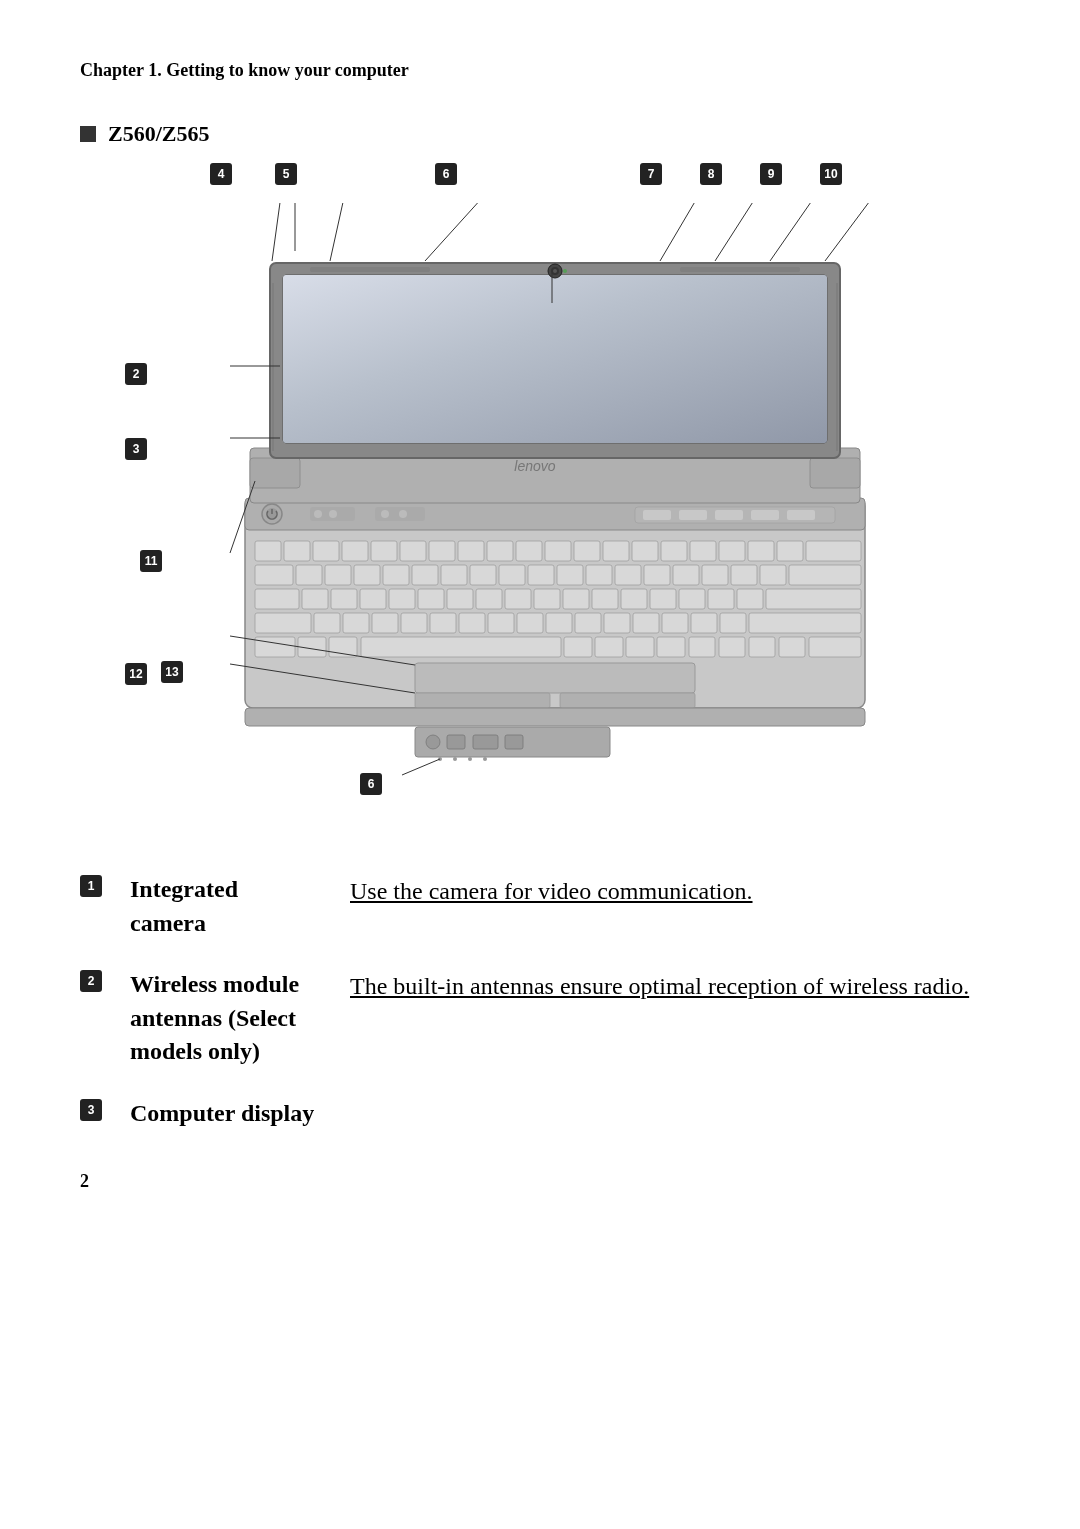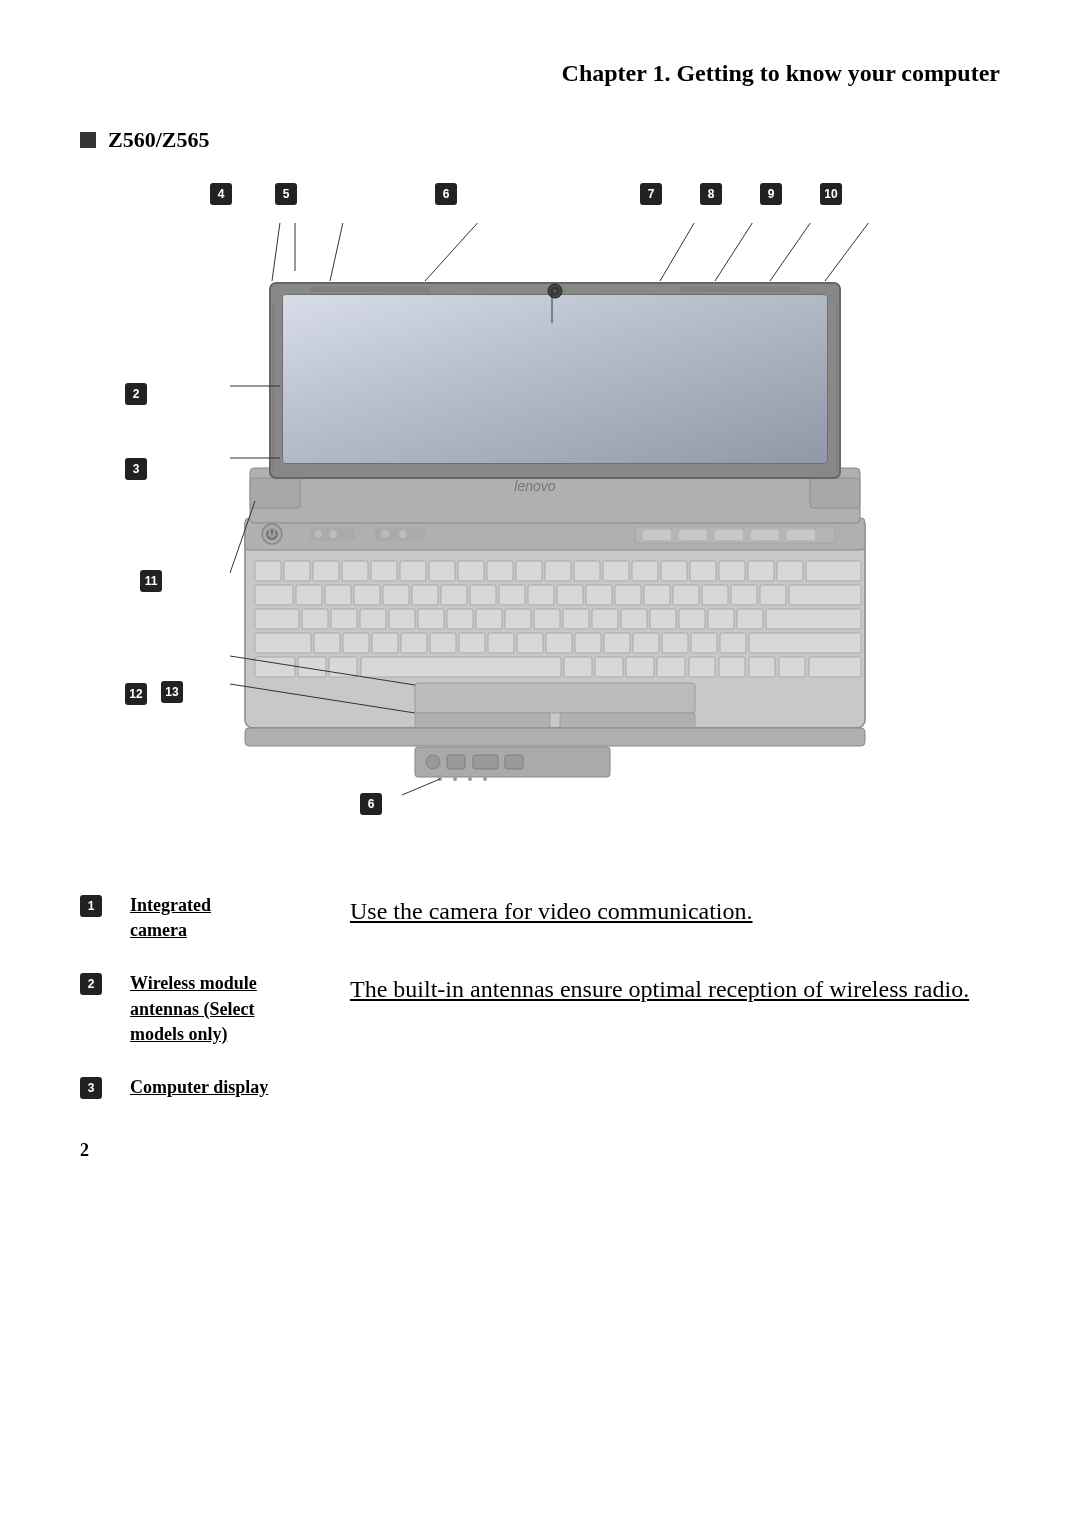--- a/index.html
+++ b/index.html
@@ -6,32 +6,32 @@
     body {
       background: #fff;
       font-family: 'Times New Roman', Times, serif;
       width: 1080px;
       min-height: 1529px;
       position: relative;
       padding: 60px 80px 60px 80px;
       color: #000;
     }
     .chapter-title {
-      font-size: 24px;
+      font-size: 18px;
       font-weight: bold;
-      text-align: right;
+      text-align: left;
       margin-bottom: 40px;
     }
     .model-title {
       font-size: 22px;
       font-weight: bold;
       display: flex;
       align-items: center;
       gap: 12px;
-      margin-bottom: 30px;
+      margin-bottom: 16px;
     }
     .model-title-square {
       width: 16px;
       height: 16px;
       background: #333;
       display: inline-block;
       flex-shrink: 0;
     }
     .diagram-area {
       position: relative;
@@ -66,23 +66,22 @@
     }
     .desc-badge-col {
       width: 50px;
       flex-shrink: 0;
       padding-top: 2px;
     }
     .desc-term-col {
       width: 220px;
       flex-shrink: 0;
       font-weight: bold;
-      font-size: 18px;
+      font-size: 24px;
       line-height: 1.4;
-      text-decoration: underline;
     }
     .desc-text-col {
       flex: 1;
       font-size: 24px;
       line-height: 1.5;
       text-decoration: underline;
     }
     .page-number {
       text-align: left;
       font-size: 18px;

